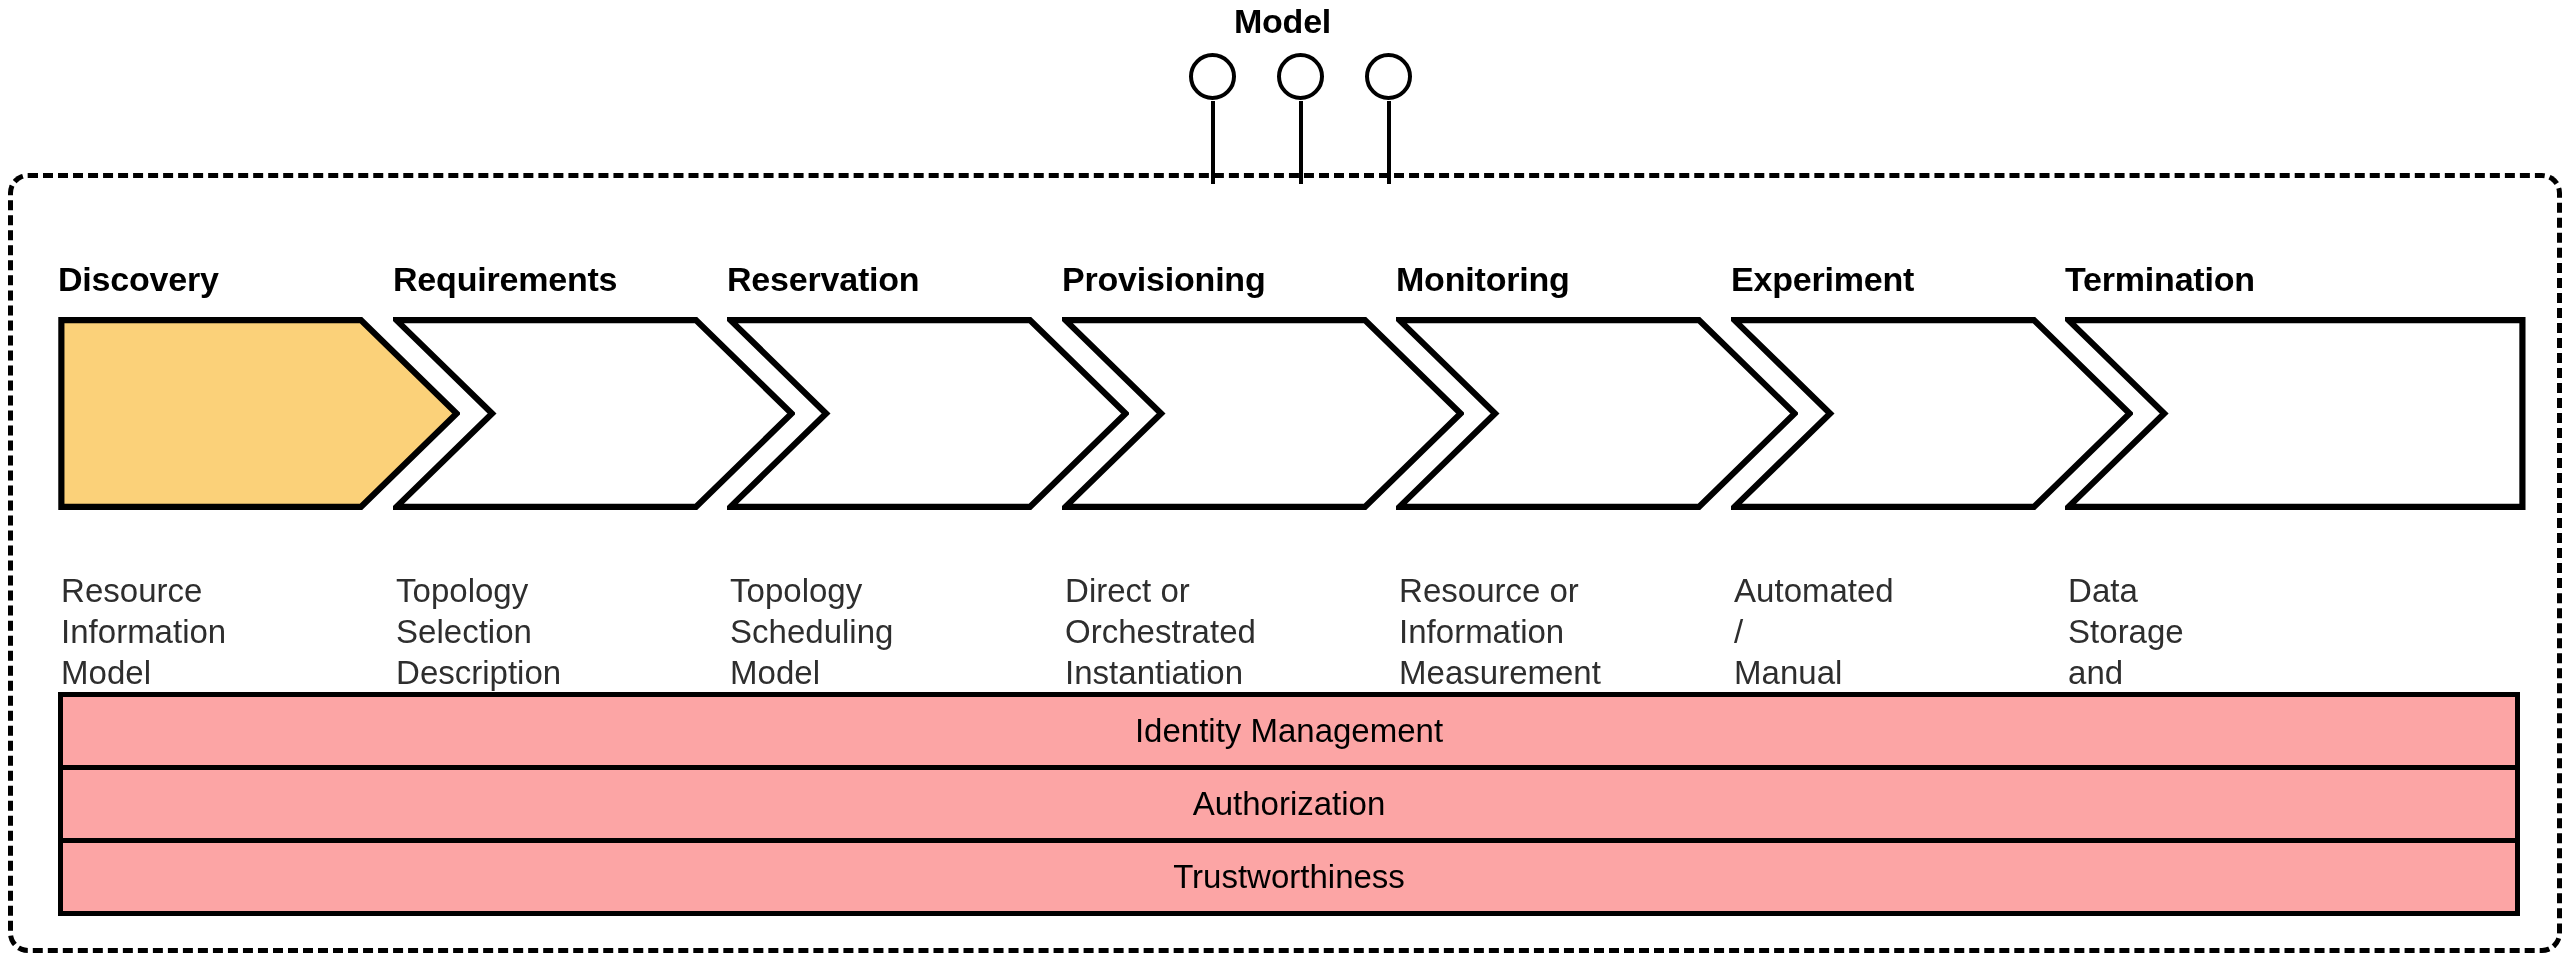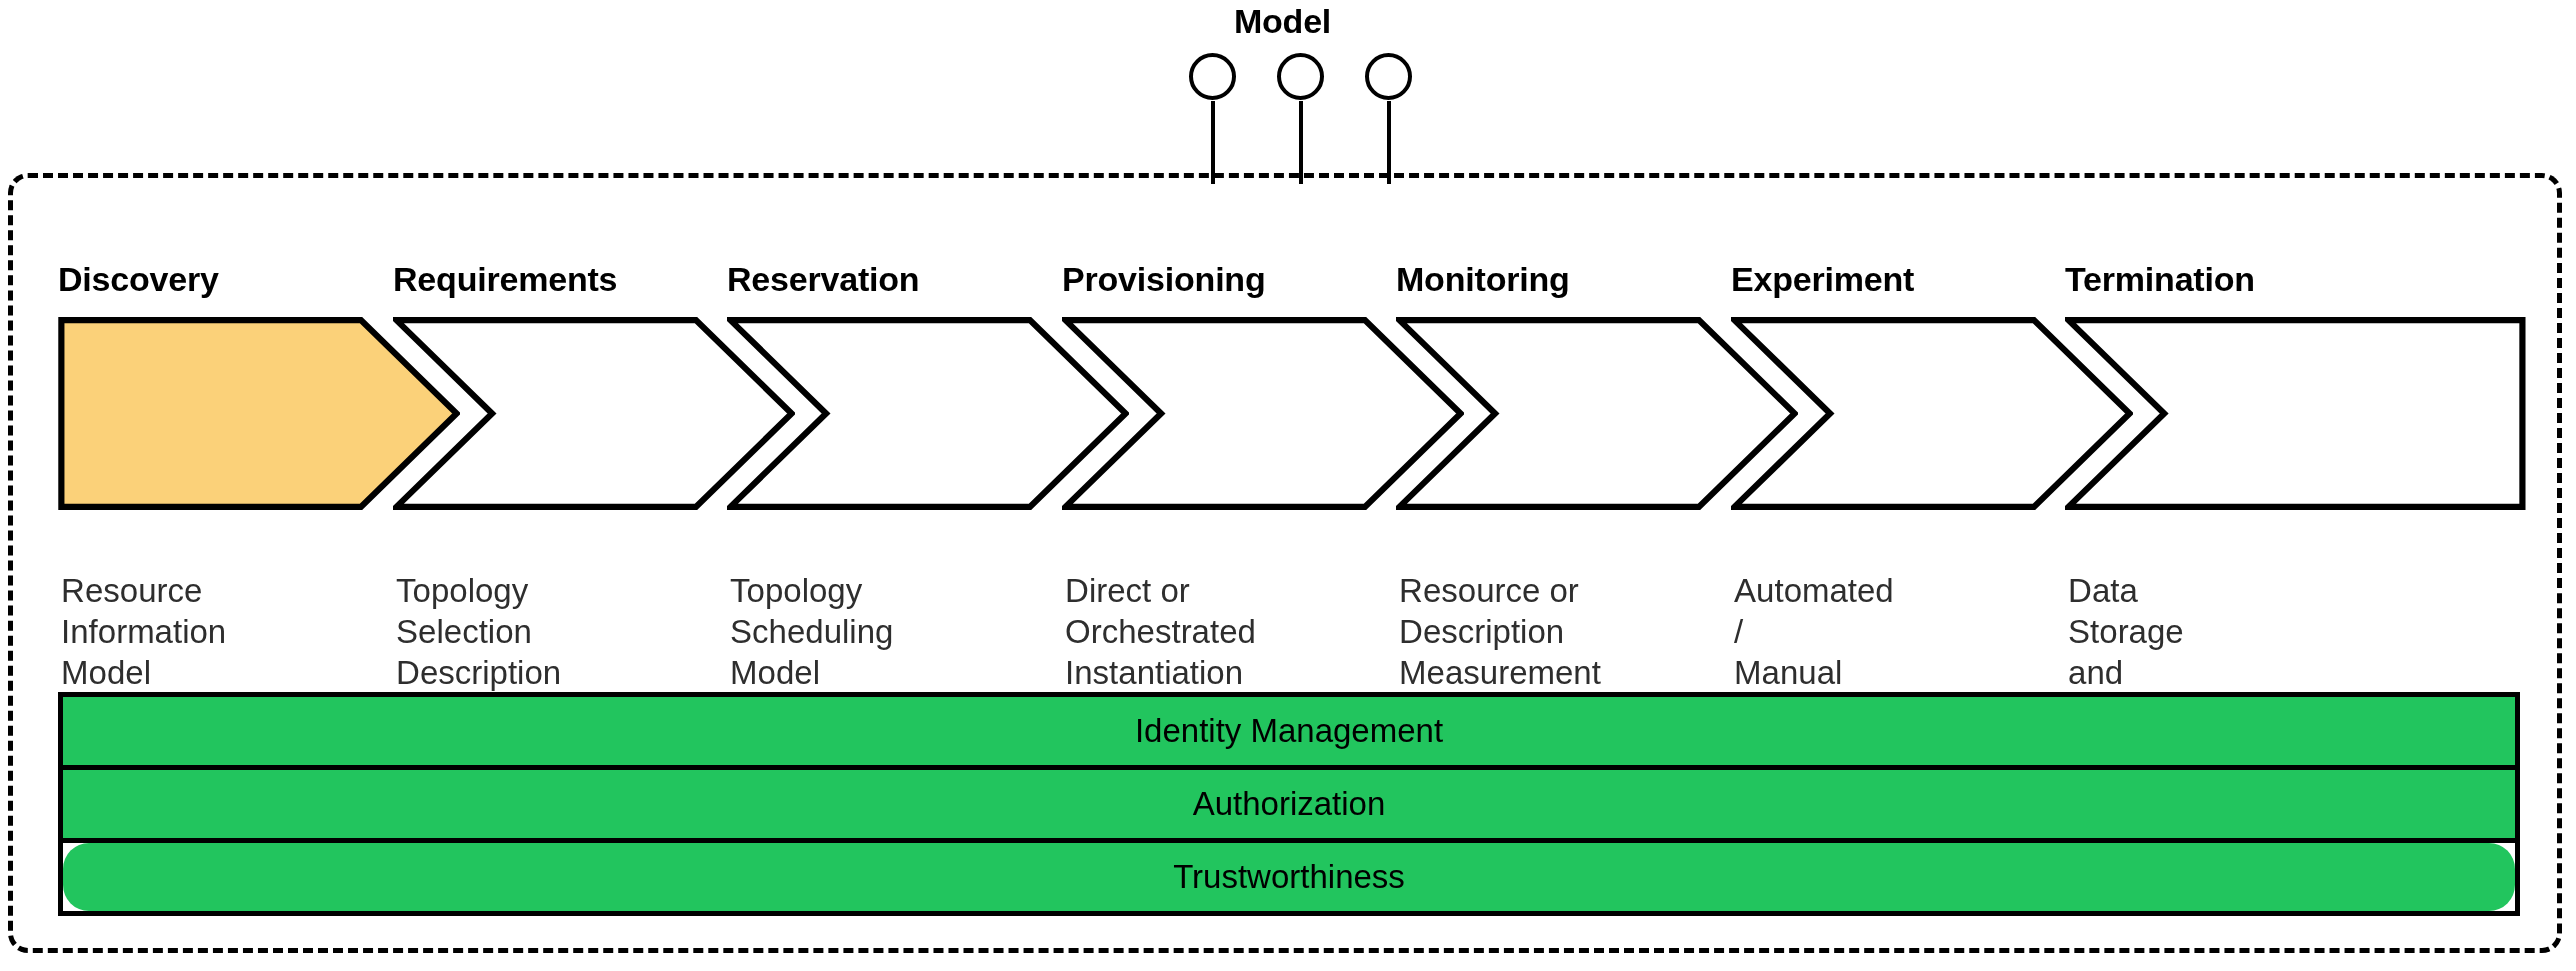--- a/index.html
+++ b/index.html
@@ -130,23 +130,23 @@
     box-sizing: border-box;
     background: #ffffff;
   }
   .bar {
     height: 68px;
     line-height: 68px;
     text-align: center;
     font-size: 33px;
     color: #000000;
     border-bottom: 5.4px solid #000000;
-    background: #22c55e;
-  }
-  .bar:last-child { border-bottom: none; border-radius: 26px; }
+    background: #fca5a5;
+  }
+  .bar:last-child { border-bottom: none; }
 </style>
 </head>
 <body>
 
 <div id="root">
 
   <div id="apis-group">
     <div id="apis-title">Model</div>
     <div class="api-node" id="api-node-1">
       <div class="api-circle"></div>
@@ -215,21 +215,21 @@
     </div>
 
     <div class="stage" id="stage-4" style="left:1396px;">
       <div class="stage-title">Monitoring</div>
       <div class="stage-shape">
         <svg width="402" height="193" viewBox="0 0 520 250" xmlns="http://www.w3.org/2000/svg">
           <polygon points="4,4 392,4 516,125 392,246 4,246 128,125" fill="#ffffff" stroke="#000000" stroke-width="8" stroke-linejoin="miter"></polygon>
         </svg>
       </div>
       <div class="stage-desc">Resource or
-Description
+Information
 Measurement</div>
     </div>
 
     <div class="stage" id="stage-5" style="left:1731px;">
       <div class="stage-title">Experiment</div>
       <div class="stage-shape">
         <svg width="402" height="193" viewBox="0 0 520 250" xmlns="http://www.w3.org/2000/svg">
           <polygon points="4,4 392,4 516,125 392,246 4,246 128,125" fill="#ffffff" stroke="#000000" stroke-width="8" stroke-linejoin="miter"></polygon>
         </svg>
       </div>

